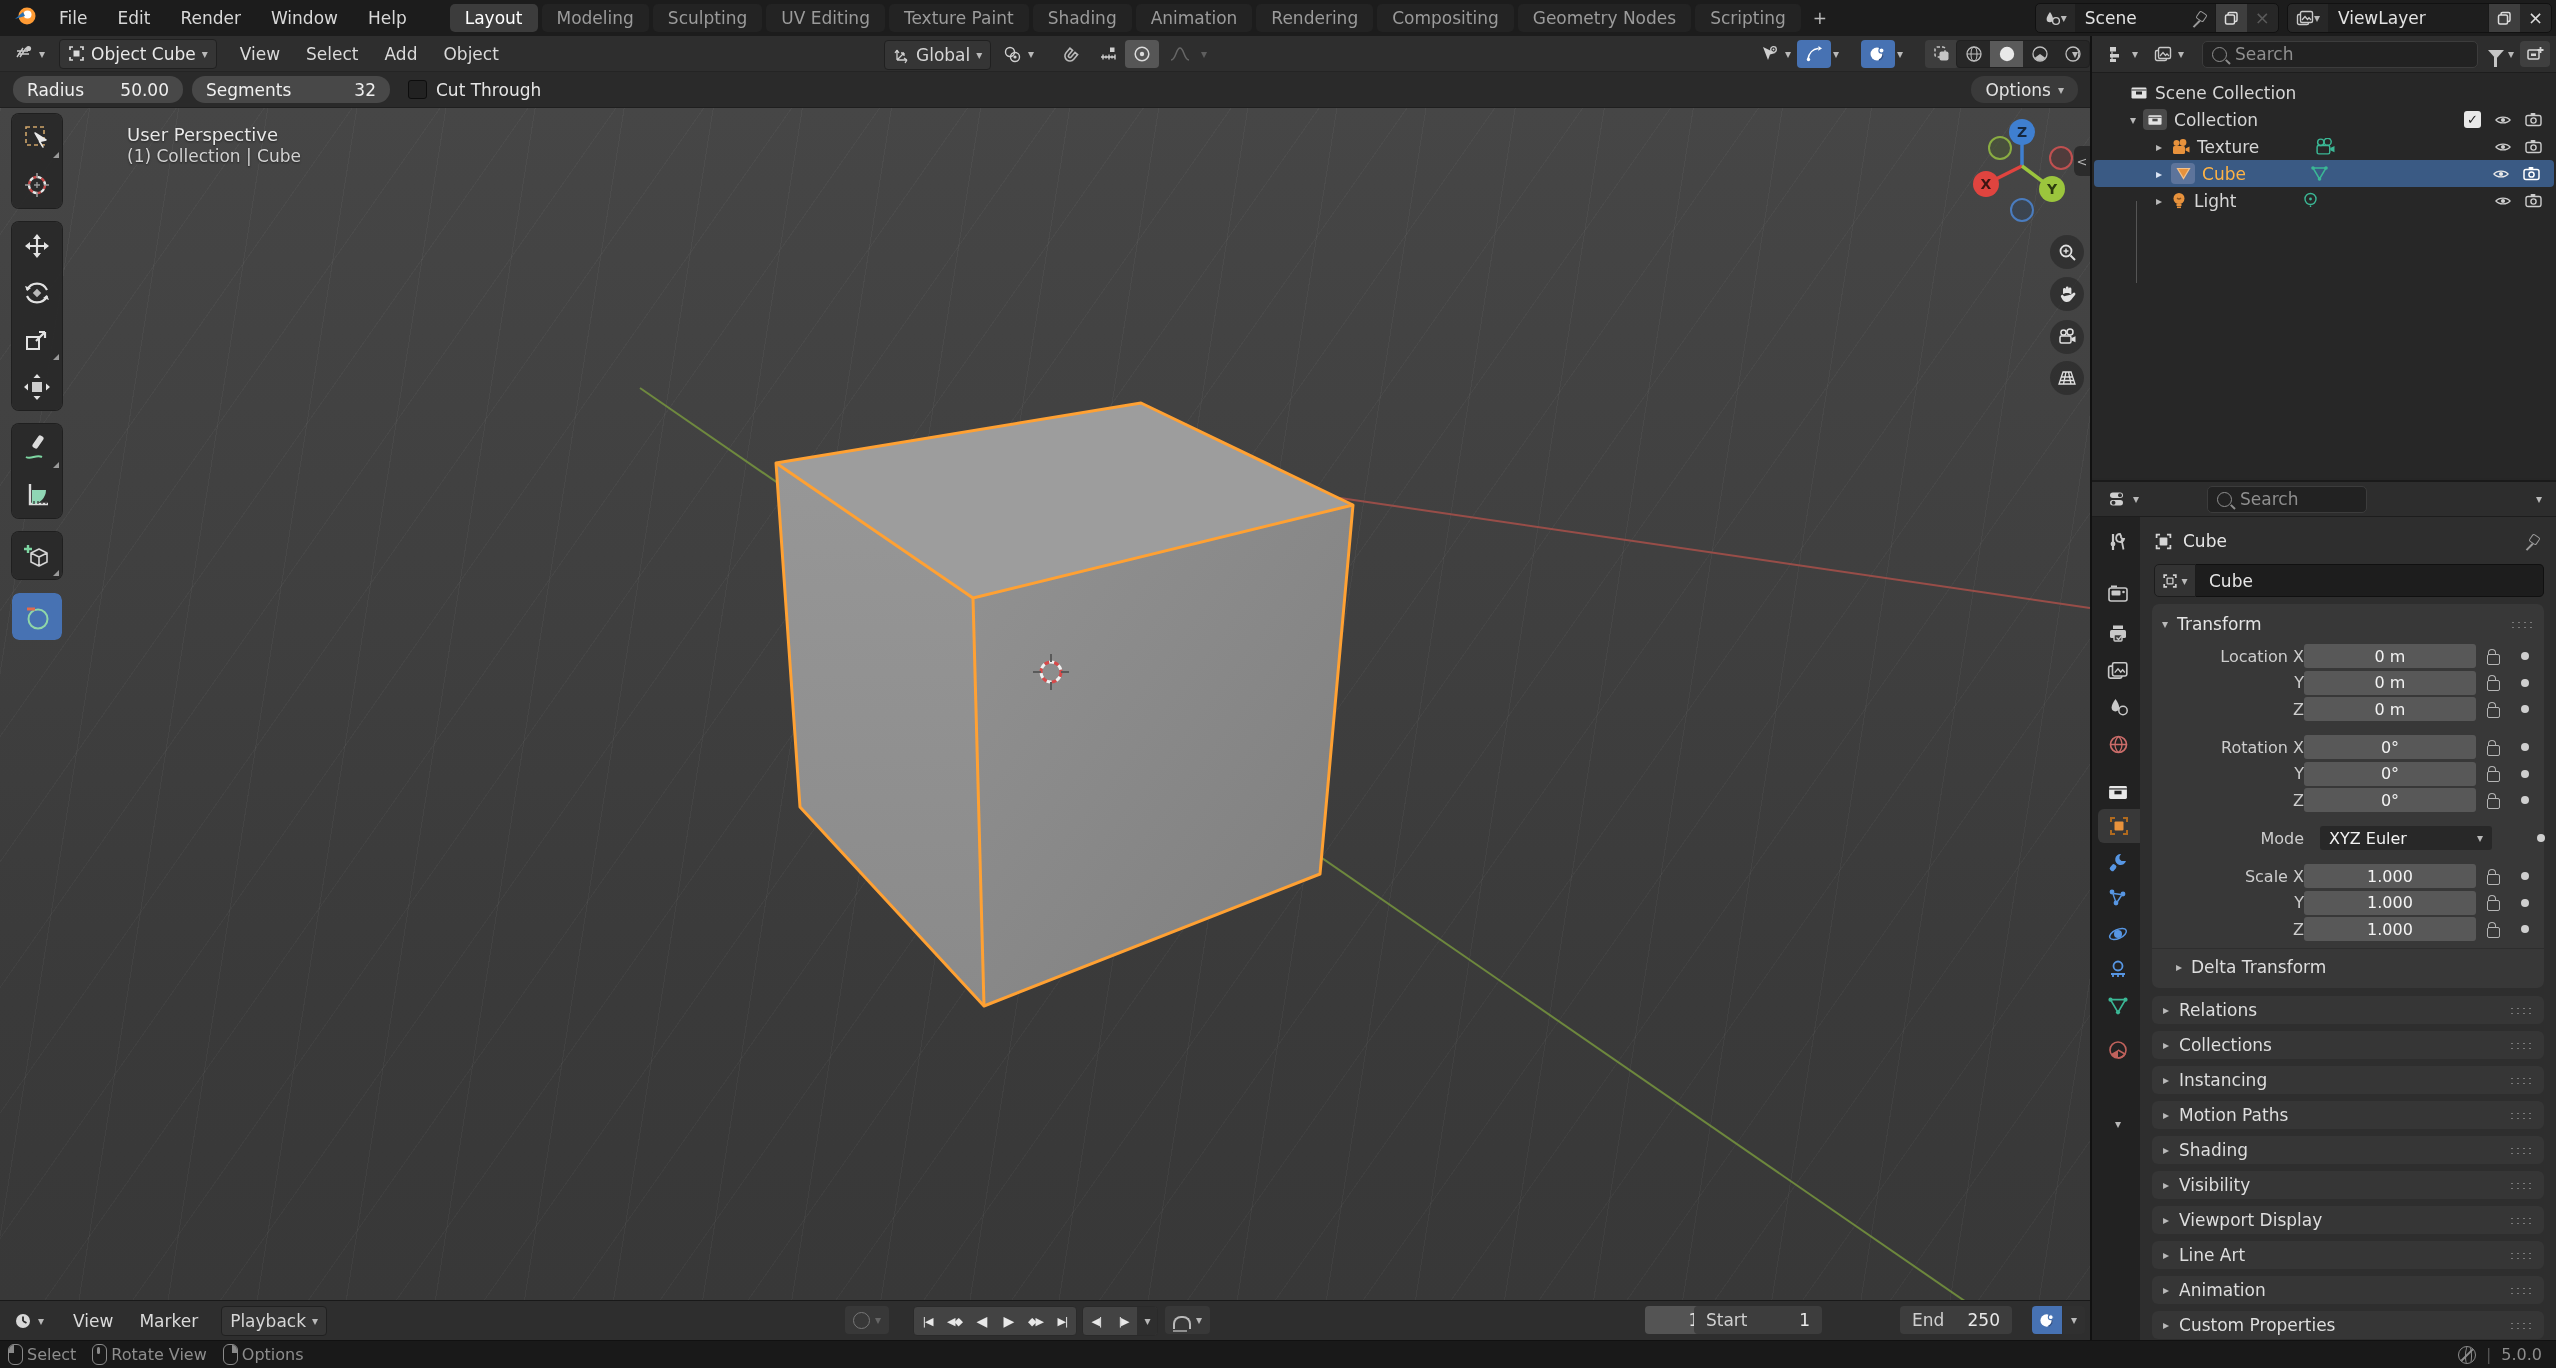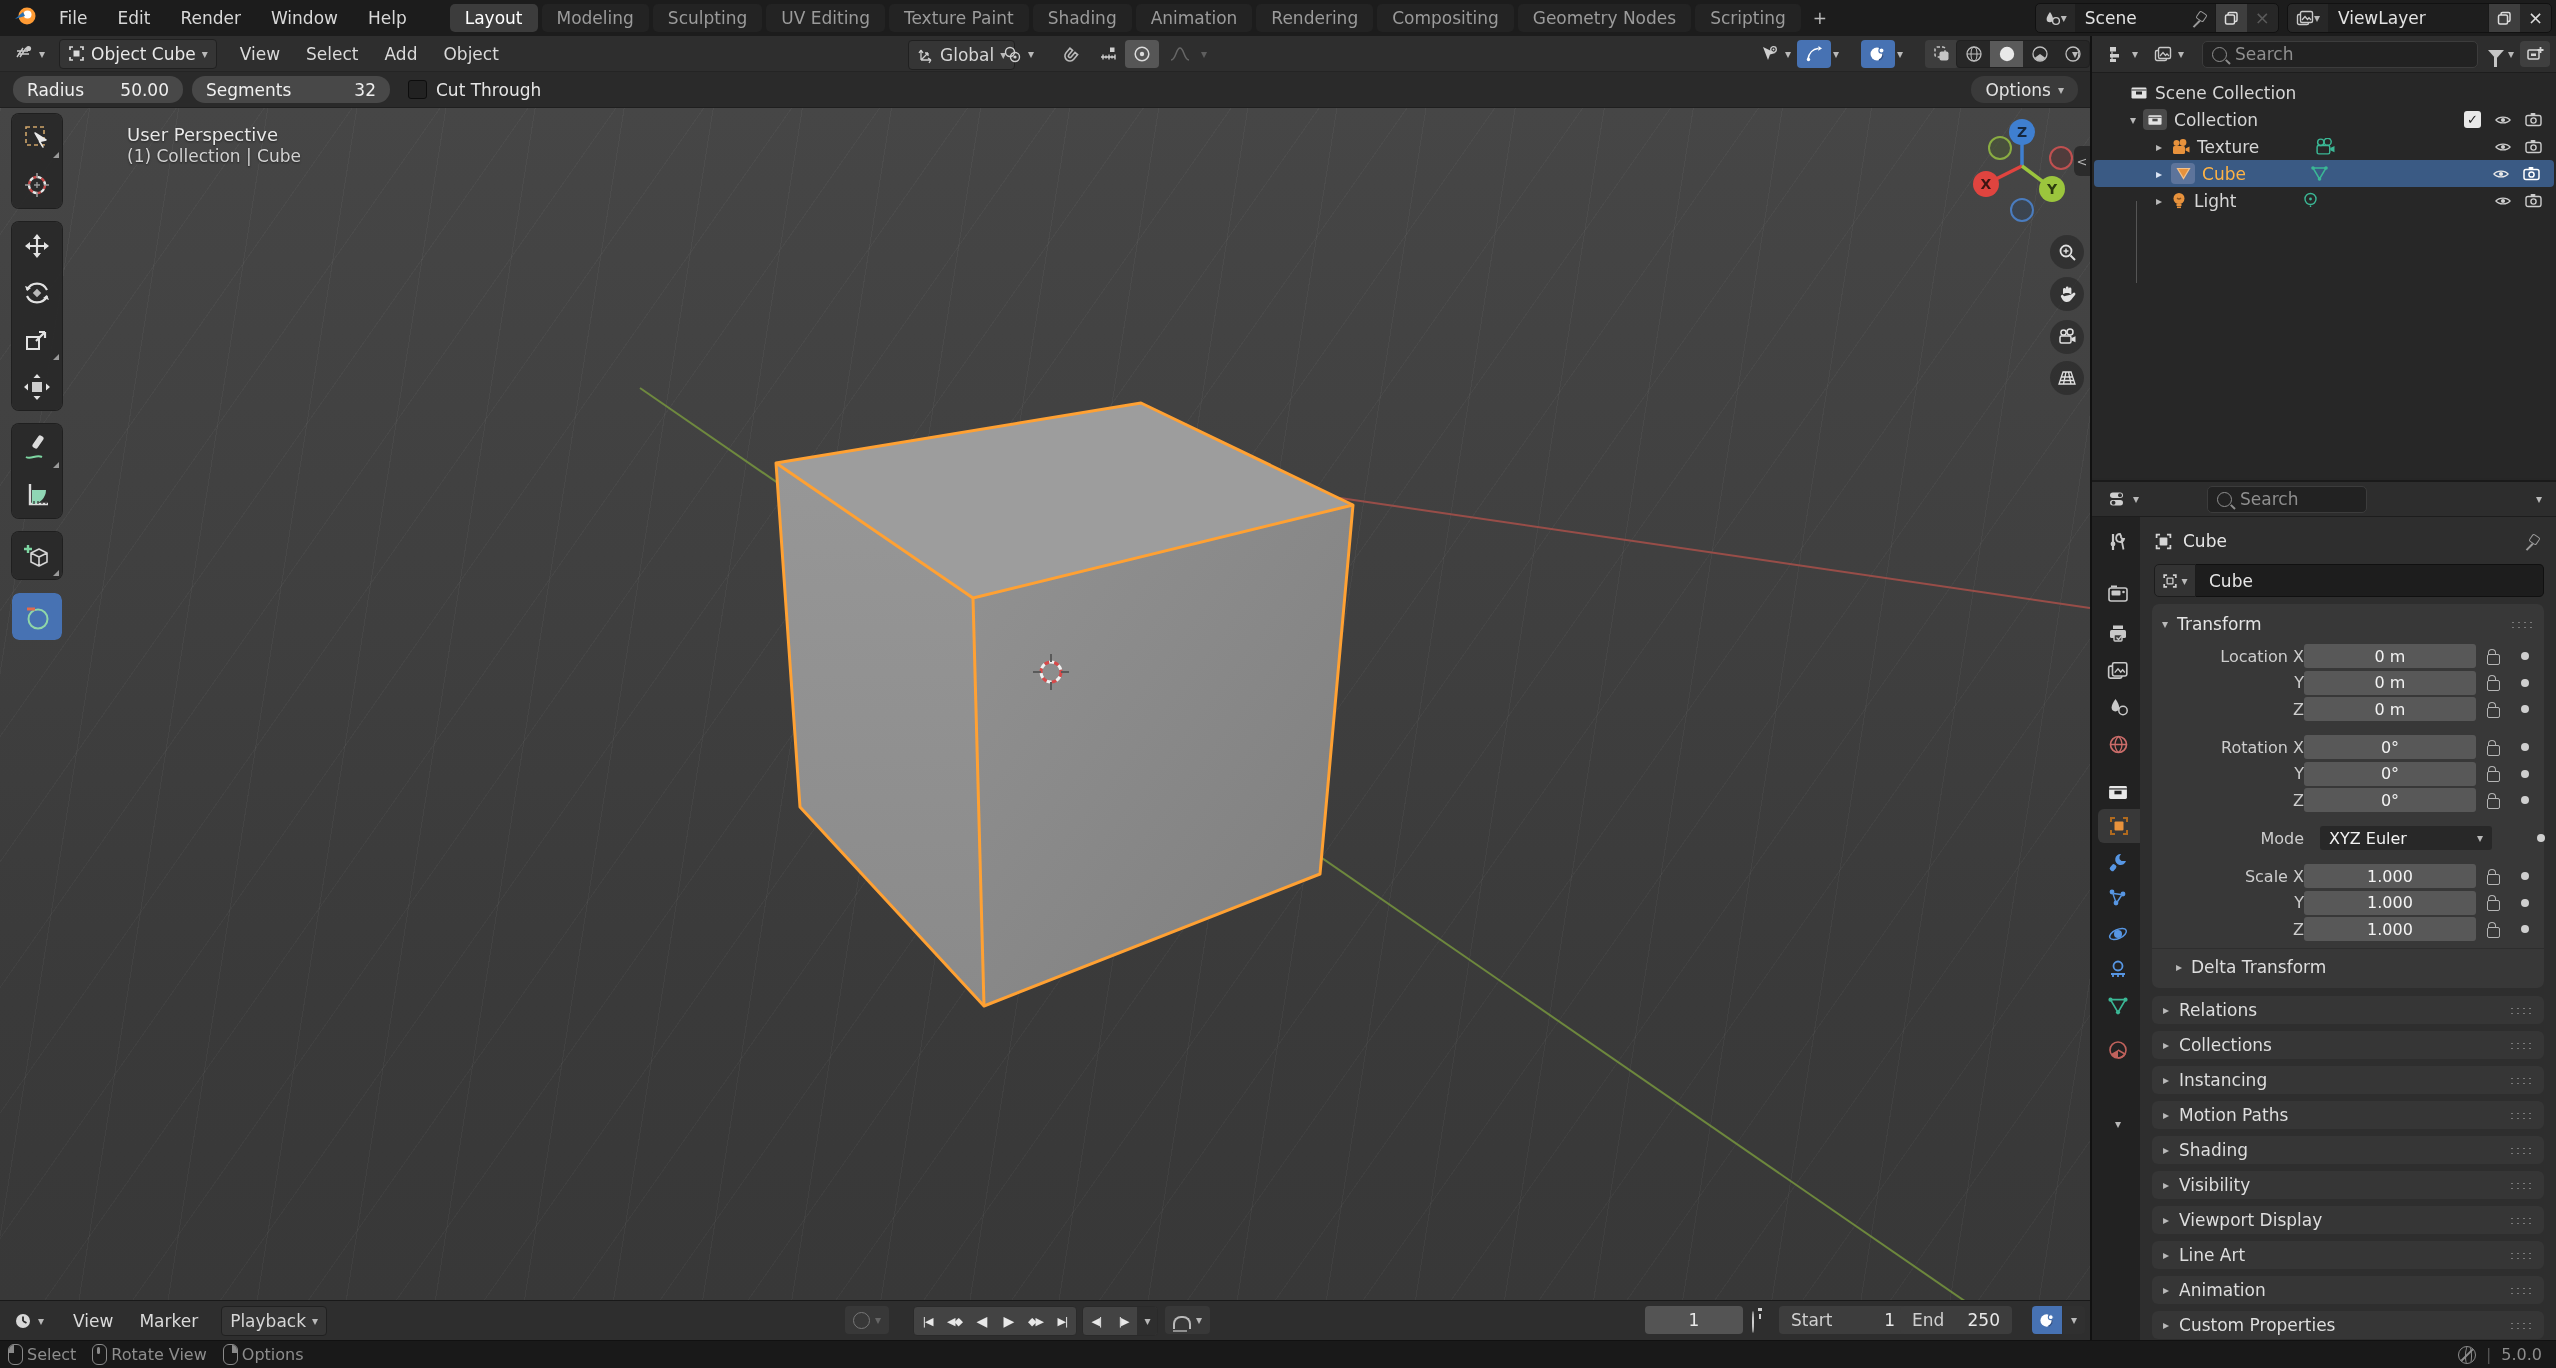--- a/index.html
+++ b/index.html
@@ -223,21 +223,21 @@
         <rect x="5.5" y="5.5" width="6" height="6" fill="#d8d8d8"></rect>
       </svg>
     <span style="color:#e8e8e8;">Object Cube</span>
     <span class="chev glyph">▾</span>
   </span>
   <span class="hmenu" style="margin-left:10px;">View</span>
   <span class="hmenu">Select</span>
   <span class="hmenu">Add</span>
   <span class="hmenu">Object</span>
 
-  <span class="hbtn boxed abs" style="left:908px;top:4px;">
+  <span class="hbtn boxed abs" style="left:884px;top:4px;">
     <svg width="17" height="17" viewBox="0 0 17 17">
         <path d="M4 13 V3 M4 13 H14 M4 3 l-2 3 M4 3 l2 3 M14 13 l-3-2 M14 13 l-2 3 M4 13 L11 6 M11 6 l-3 0 M11 6 l0 3" stroke="#cfcfcf" stroke-width="1.3" fill="none"></path>
       </svg>
     <span>Global</span>
     <span class="chev glyph">▾</span>
   </span>
   <span class="hbtn abs" style="left:995px;top:4px;">
     <svg width="19" height="19" viewBox="0 0 19 19">
         <circle cx="7" cy="7" r="4.5" fill="none" stroke="#cfcfcf" stroke-width="1.4"></circle>
         <circle cx="12" cy="12" r="4.5" fill="none" stroke="#cfcfcf" stroke-width="1.4"></circle>
@@ -564,21 +564,21 @@
         <span class="chev glyph">▾</span>
       </span>
   </span>
   <span class="hbtn abs" style="left:1165px;top:5px;background:#383838;border-radius:4px;gap:5px;">
     <span class="i-arch"></span>
     <span class="chev glyph">▾</span>
   </span>
 
   <span class="tl-field abs" style="left:1645px;top:5px;width:98px;background:#545454;">1</span>
   <span class="abs" style="left:1752px;top:11px;"><span class="i-stopwatch"></span></span>
-  <span class="tl-field abs" style="left:1779px;top:5px;width:128px;background:#3d3d3d;justify-content:space-between;padding:0 12px;box-sizing:border-box;">
+  <span class="tl-field abs" style="left:1694px;top:5px;width:128px;background:#3d3d3d;justify-content:space-between;padding:0 12px;box-sizing:border-box;">
     <span style="color:#cfcfcf;">Start</span>
     <span>1</span>
   </span>
   <span class="tl-field abs" style="left:1900px;top:5px;width:112px;background:#3d3d3d;justify-content:space-between;padding:0 12px;box-sizing:border-box;">
     <span style="color:#cfcfcf;">End</span>
     <span>250</span>
   </span>
   <span class="abs" style="left:2032px;top:5px;width:30px;height:28px;background:#4772b3;border-radius:4px 0 0 4px;display:flex;align-items:center;justify-content:center;">
     <svg width="17" height="17" viewBox="0 0 18 18">
         <circle cx="8" cy="9" r="6.5" fill="#fff"></circle>

